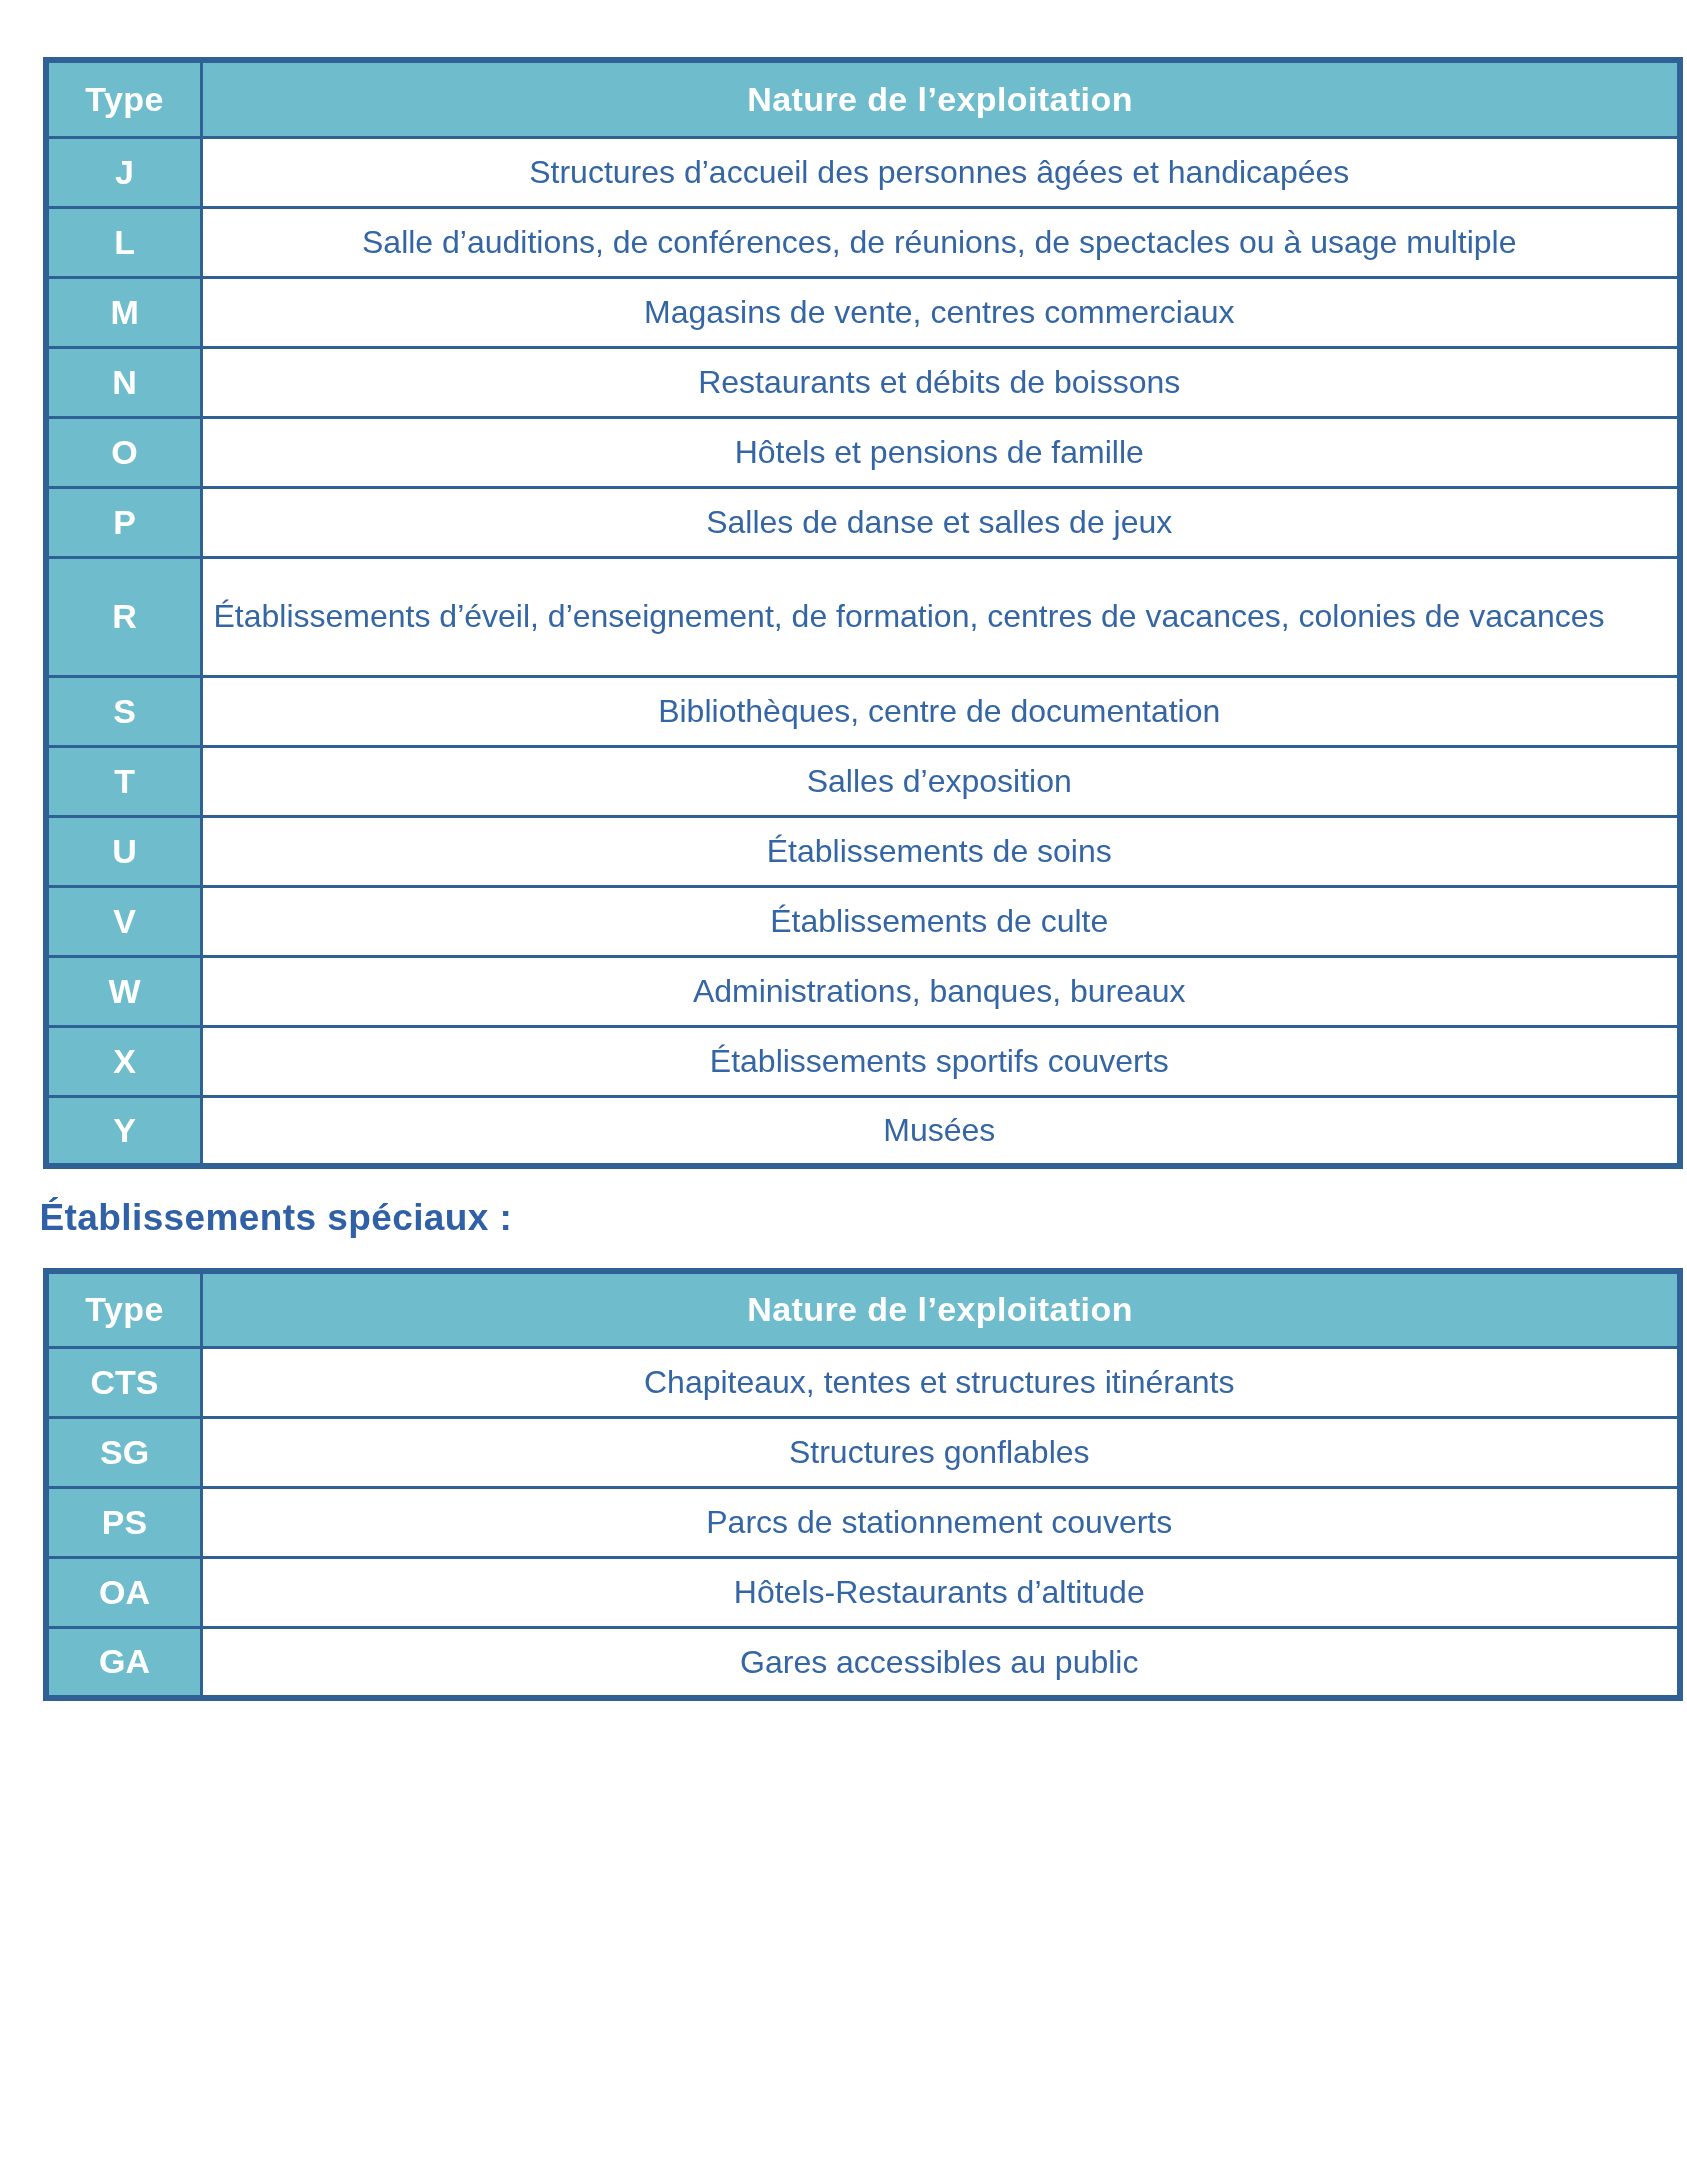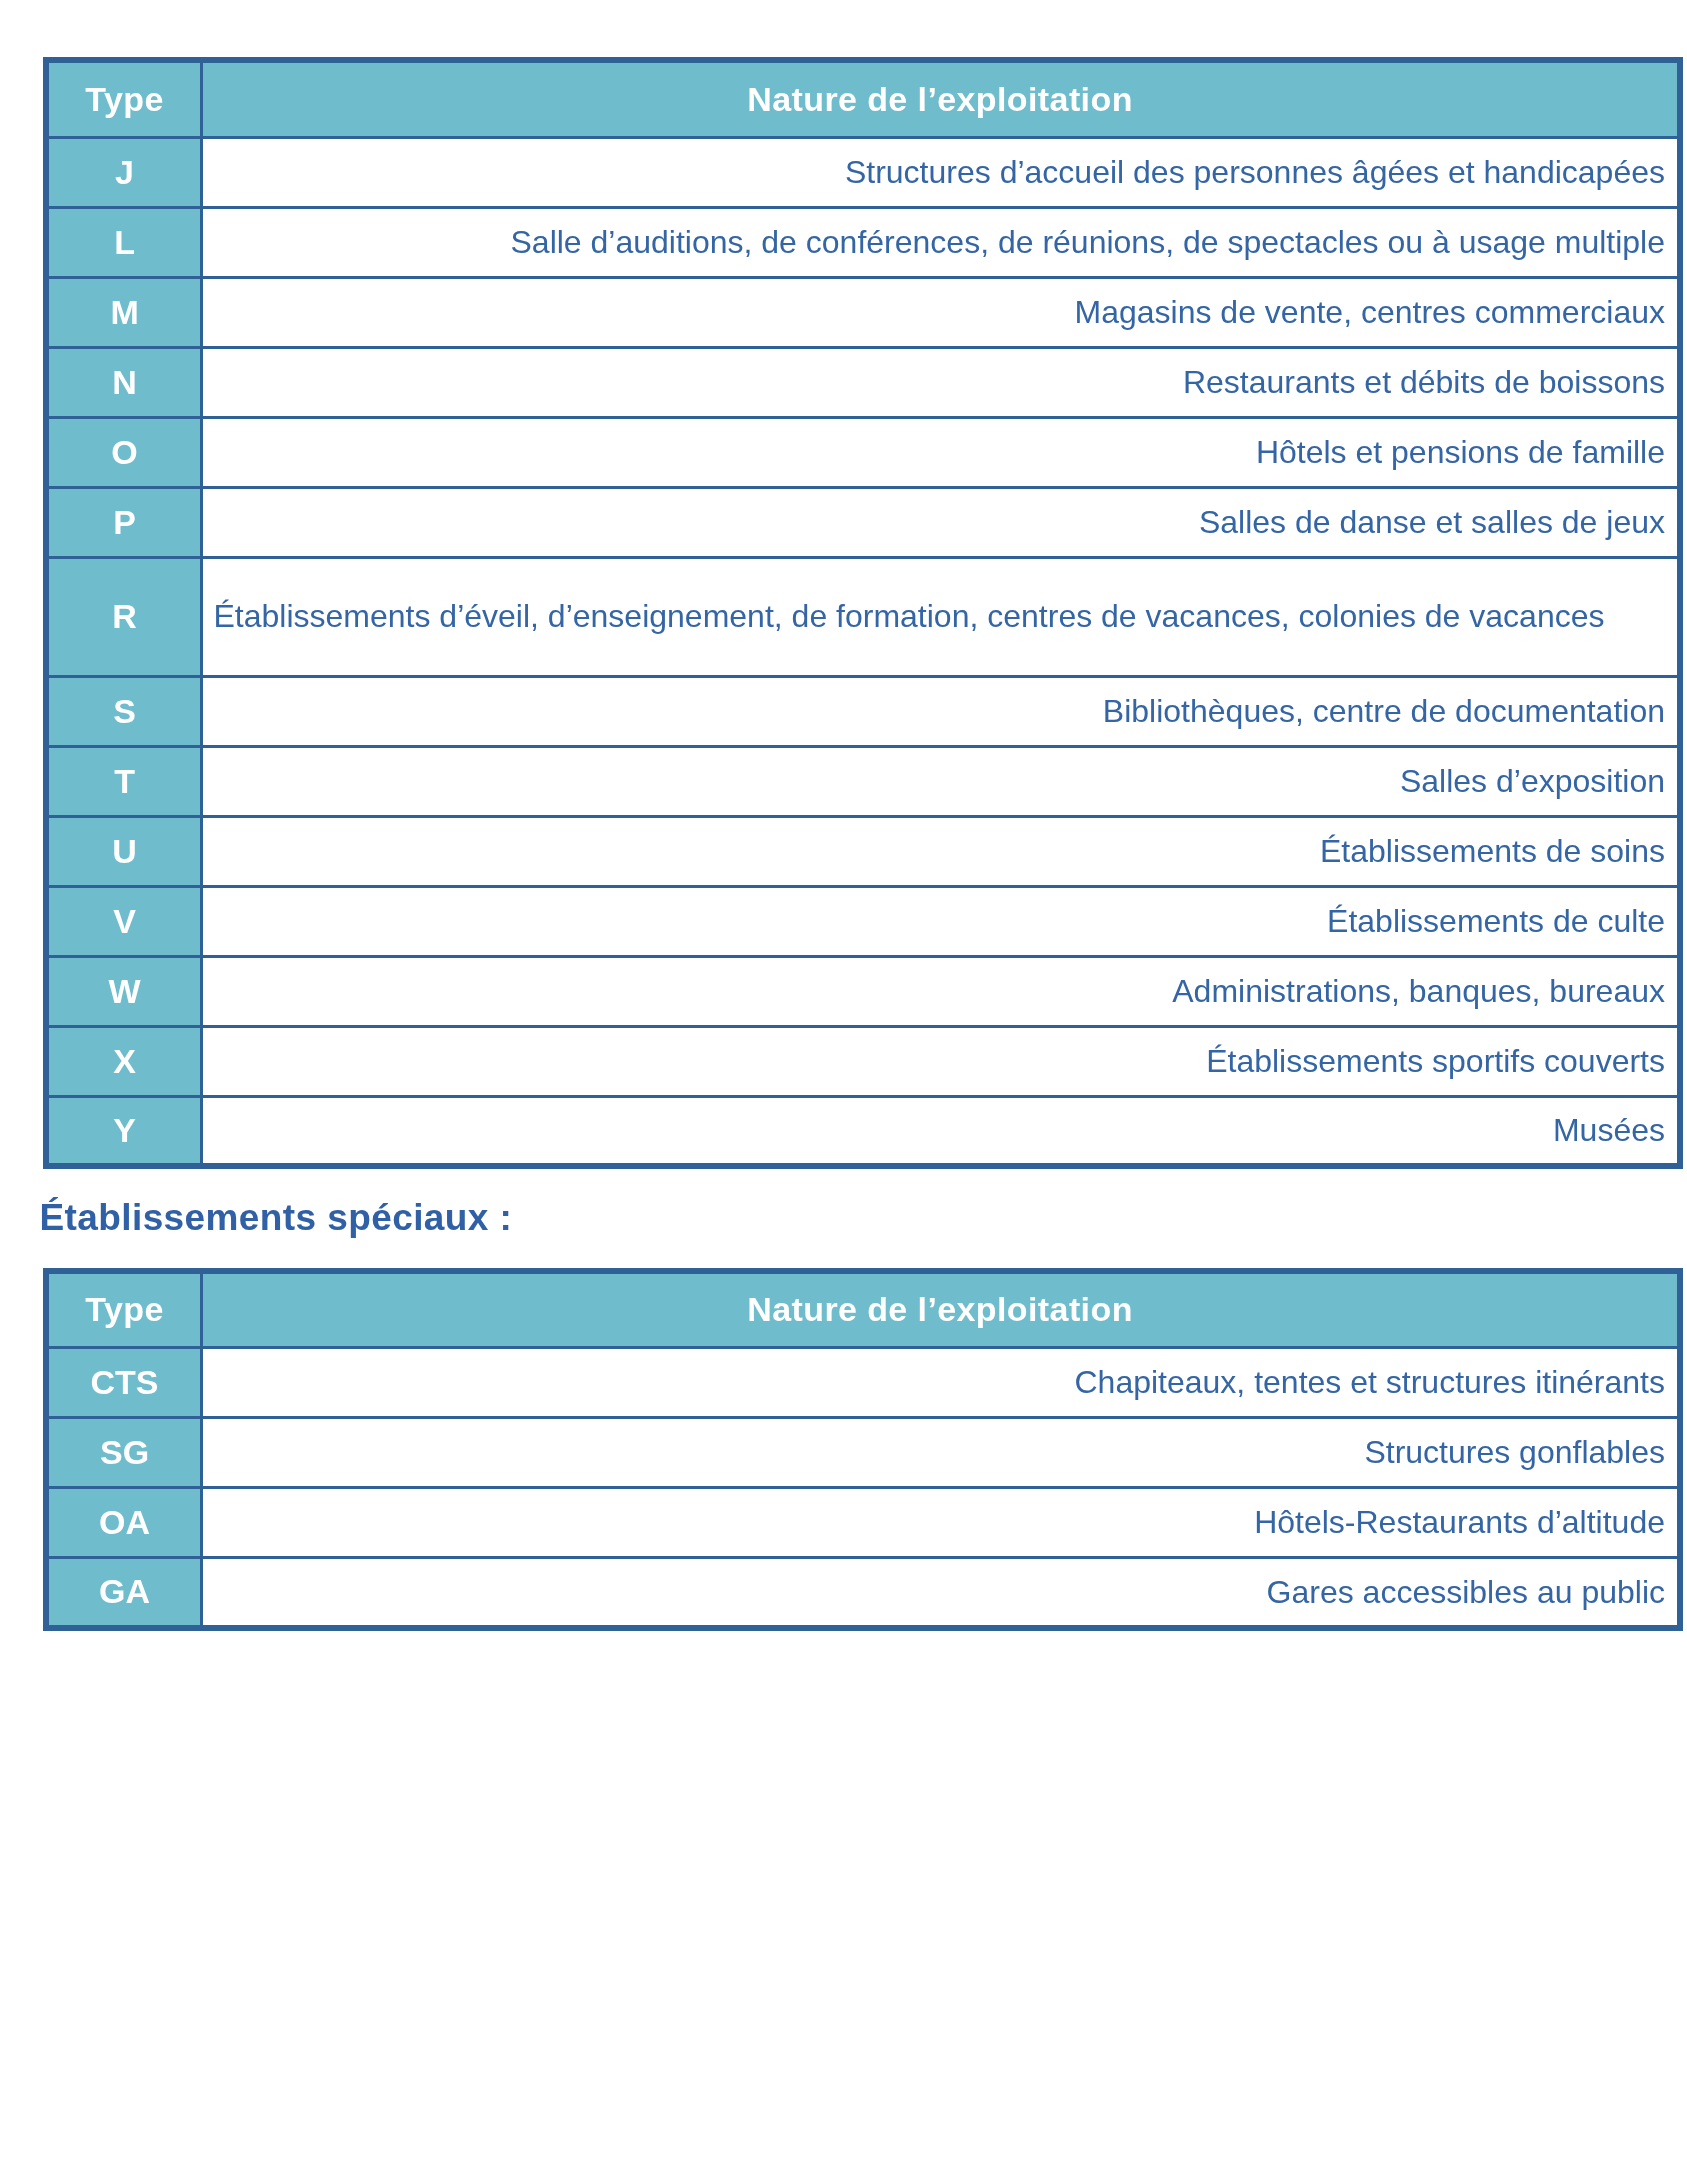--- a/index.html
+++ b/index.html
@@ -50,21 +50,21 @@
     color: #ffffff;
     font-size: 34px;
     font-weight: bold;
     text-align: center;
     height: 70px;
   }
   td.nature-cell {
     background: #ffffff;
     color: #3465A4;
     font-size: 32px;
-    text-align: right;
+    text-align: center;
     padding: 0 12.3px 0 10.7px;
     height: 70px;
     line-height: 1.45;
   }
   tr.tall td { height: 119px; }
   tr.tall td.nature-cell { text-align: justify; }
   .section-heading {
     margin: 27.6px 0 0 11.5px;
     color: #3060A6;
     font-size: 37px;
@@ -160,20 +160,24 @@
     </tr>
     <tr>
       <td class="type-cell">CTS</td>
       <td class="nature-cell">Chapiteaux, tentes et structures itinérants</td>
     </tr>
     <tr>
       <td class="type-cell">SG</td>
       <td class="nature-cell">Structures gonflables</td>
     </tr>
     <tr>
+      <td class="type-cell">PS</td>
+      <td class="nature-cell">Parcs de stationnement couverts</td>
+    </tr>
+    <tr>
       <td class="type-cell">OA</td>
       <td class="nature-cell">Hôtels-Restaurants d’altitude</td>
     </tr>
     <tr>
       <td class="type-cell">GA</td>
       <td class="nature-cell">Gares accessibles au public</td>
     </tr>
   </tbody>
     </table>
 

